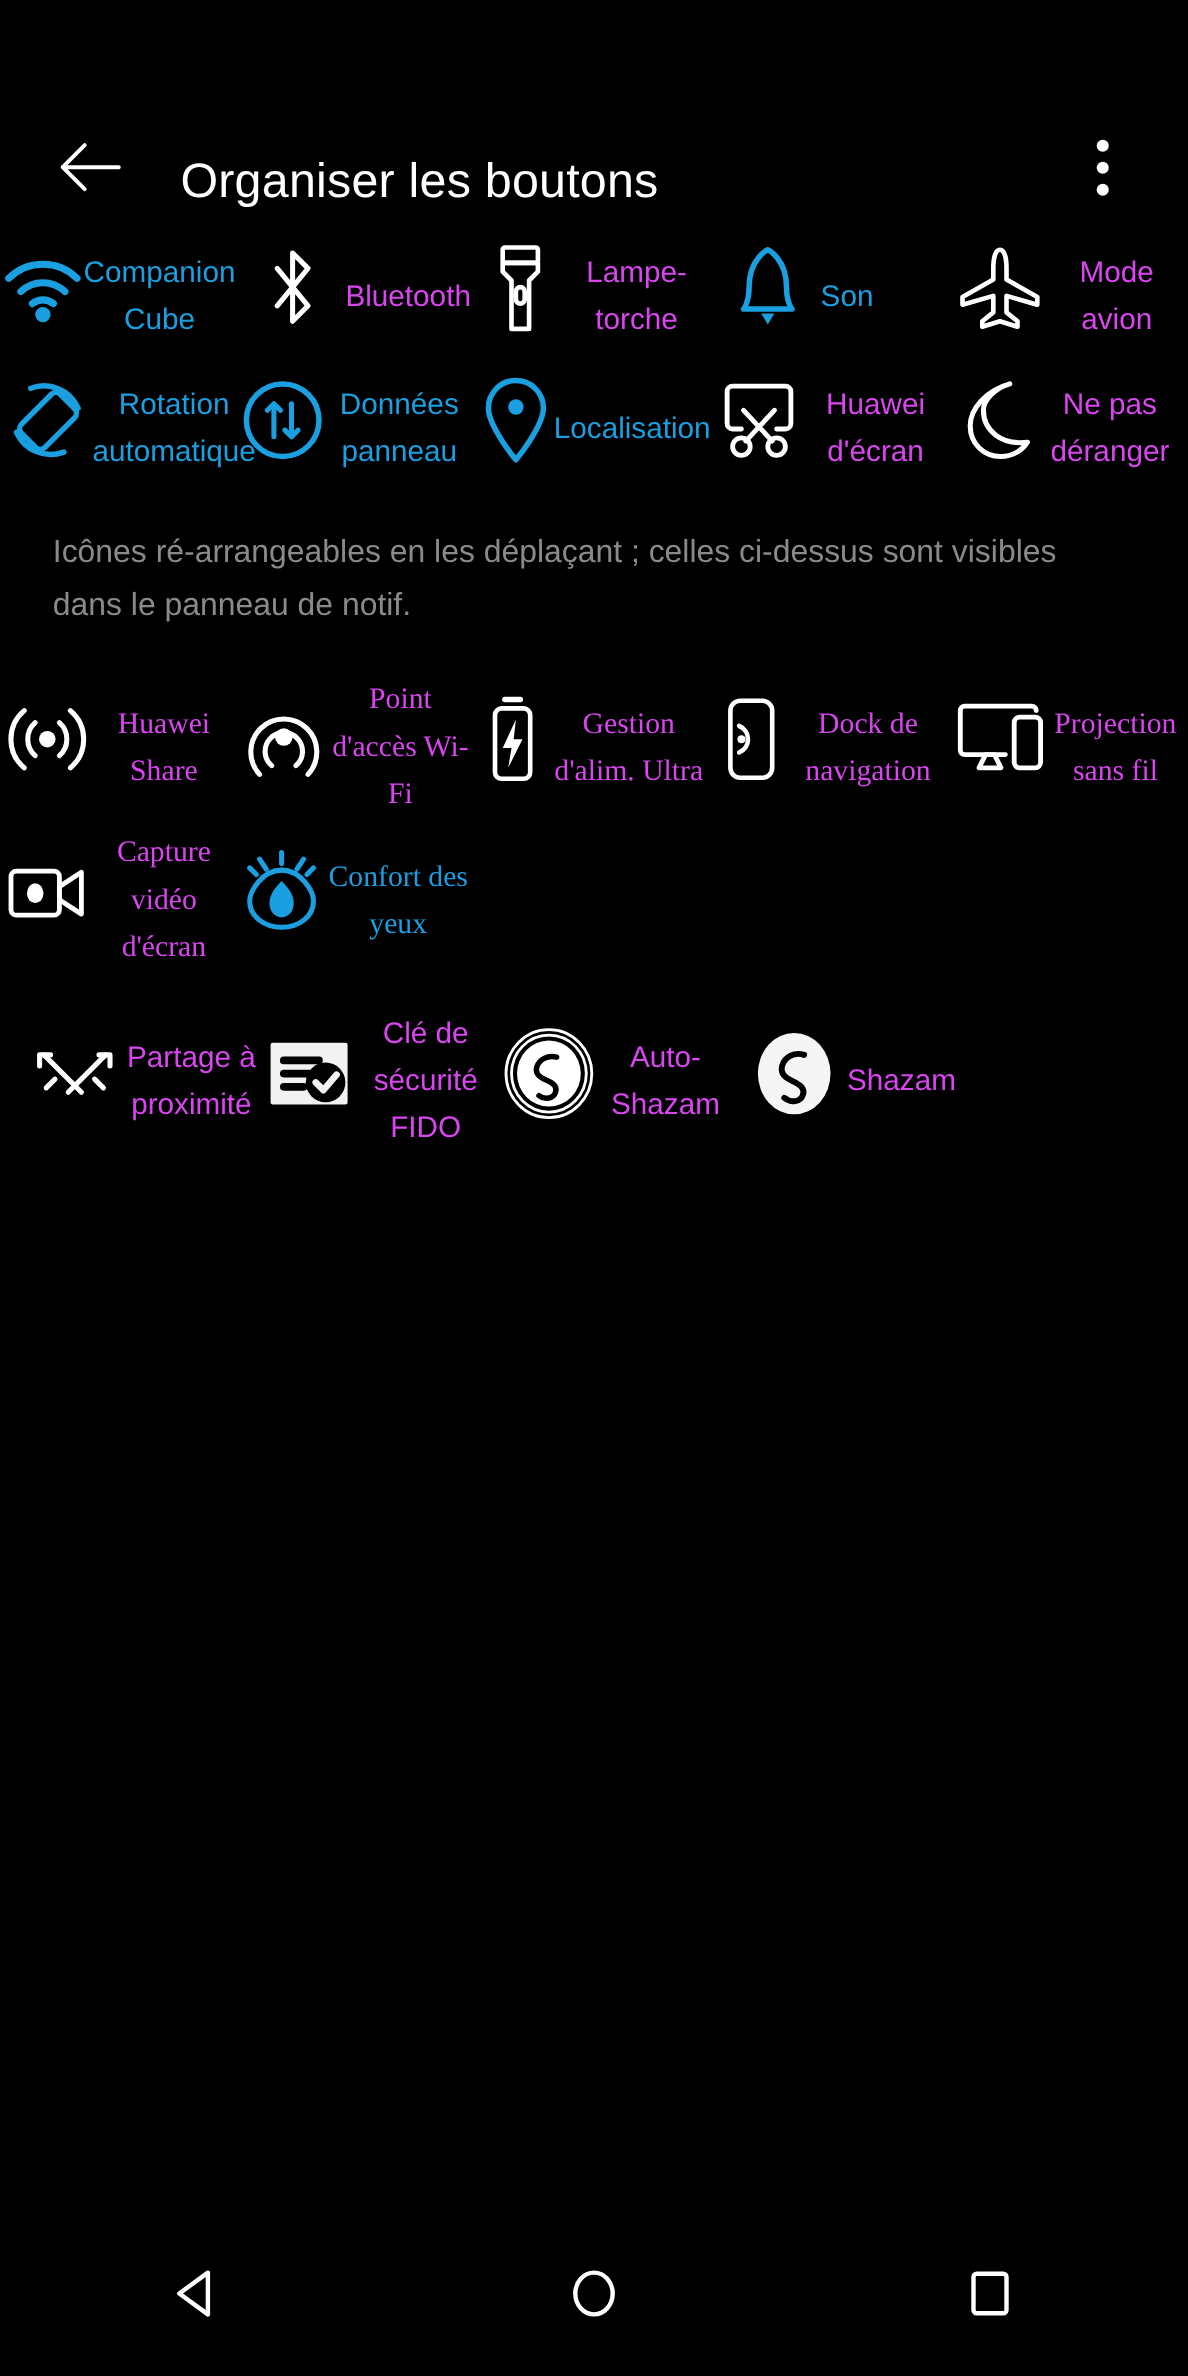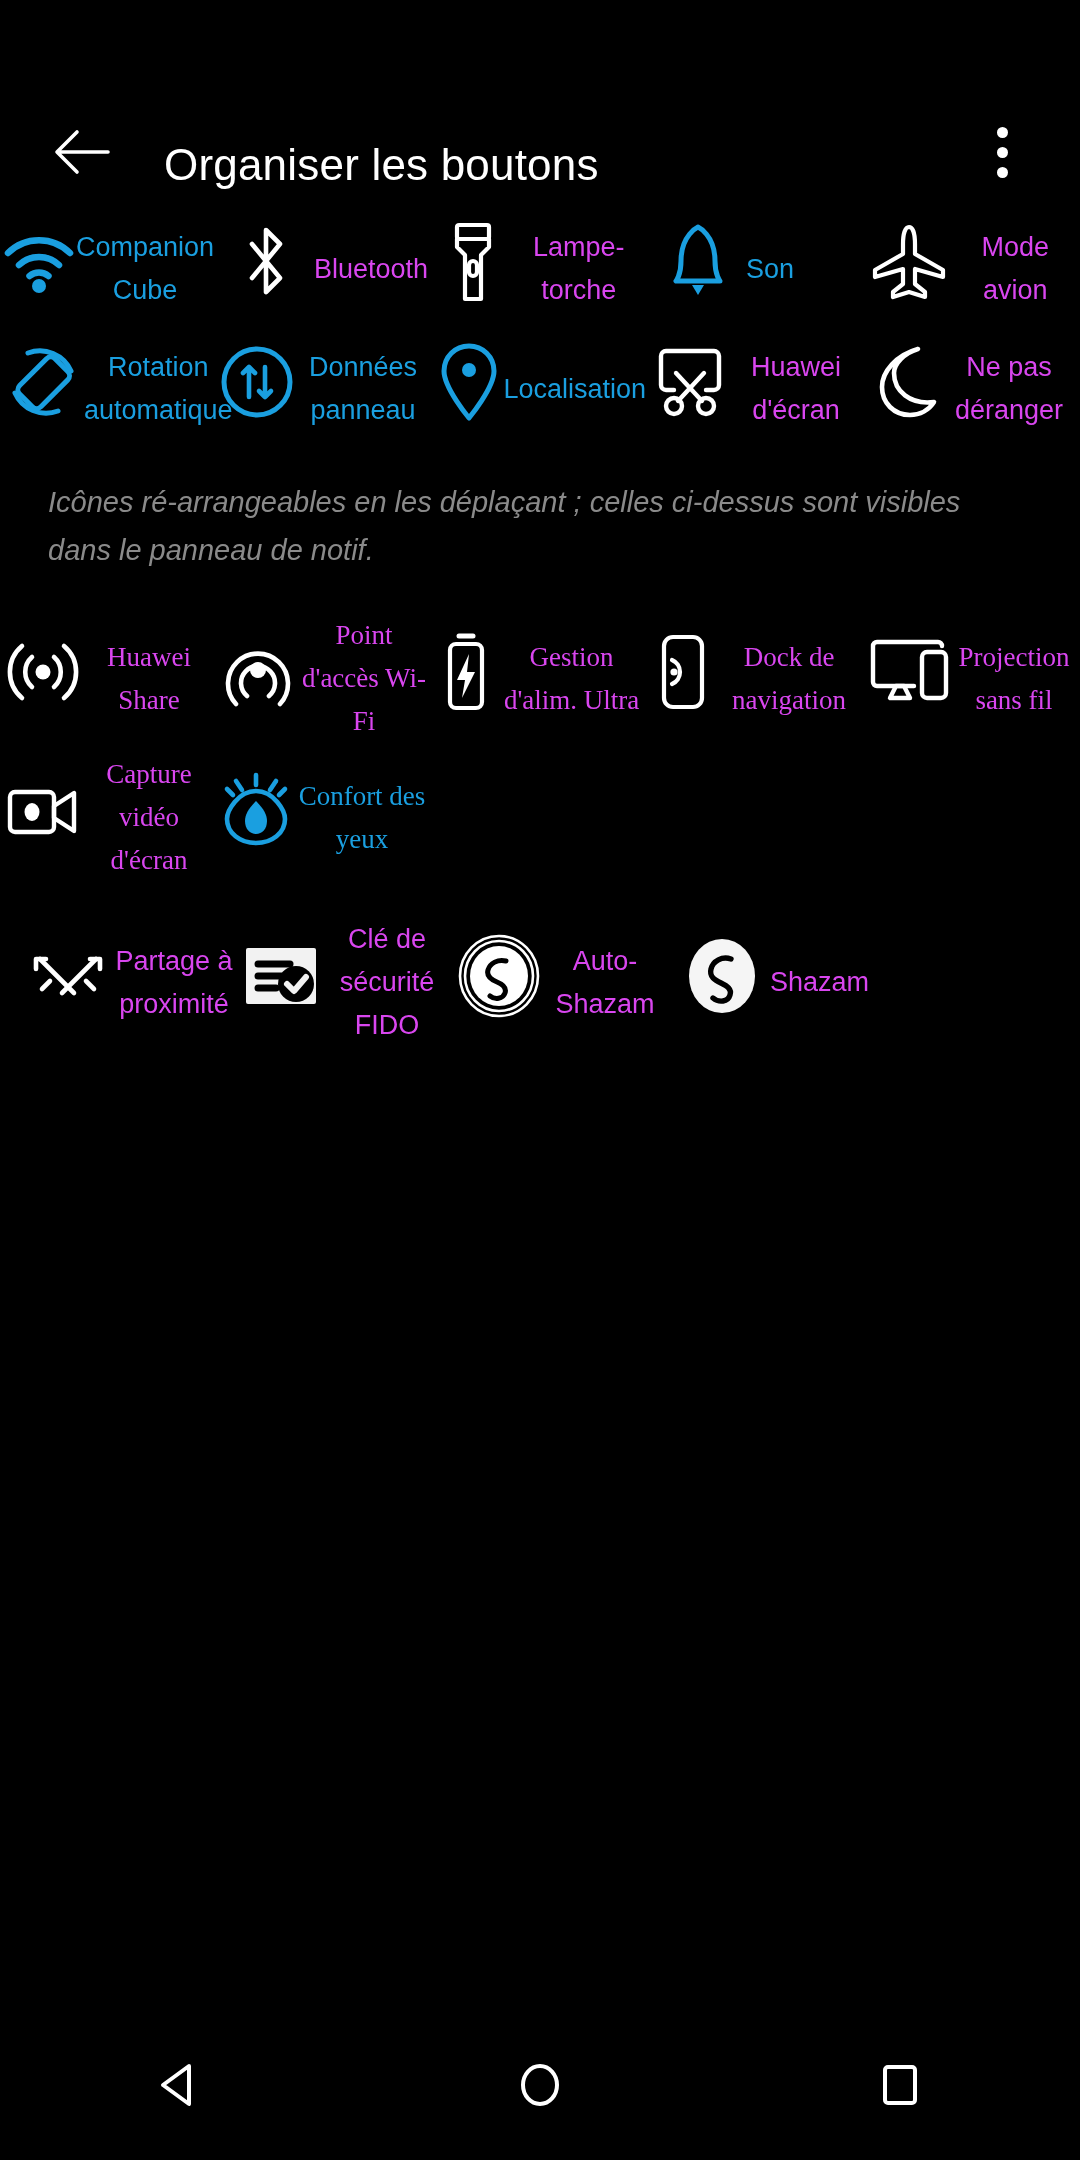--- a/index.html
+++ b/index.html
@@ -99,21 +99,20 @@
   .tile.on .label { color: #1a9fe0; }
 
   .sec-top { margin-top: 14px; }
   .hint {
     color: #8a8a8a;
     font-size: 29px;
     line-height: 48px;
     padding: 34px 76px 0 48px;
     box-sizing: border-box;
     width: 1080px;
-    font-style: italic;
   }
   .sec-mid { margin-top: 30px; font-family: Liberation Serif, serif; }
   .sec-bot { margin-top: 26px; margin-left: 24px; }
 
   
   .navbar {
     position: absolute;
     left: 0;
     bottom: 0;
     width: 1080px;

